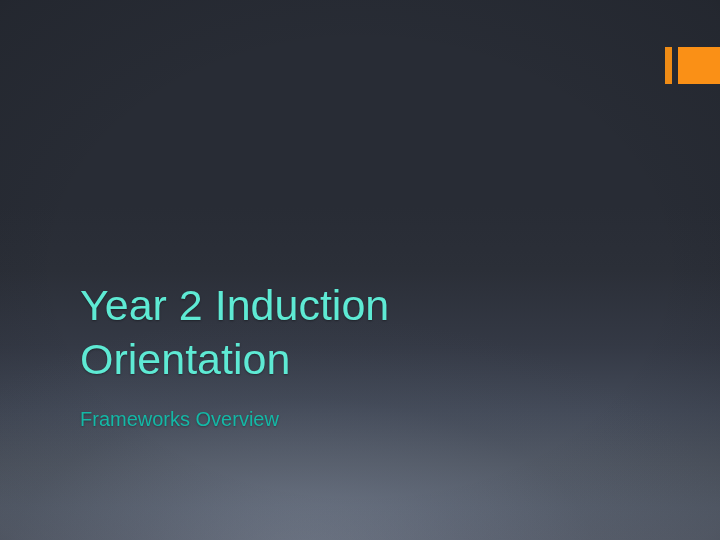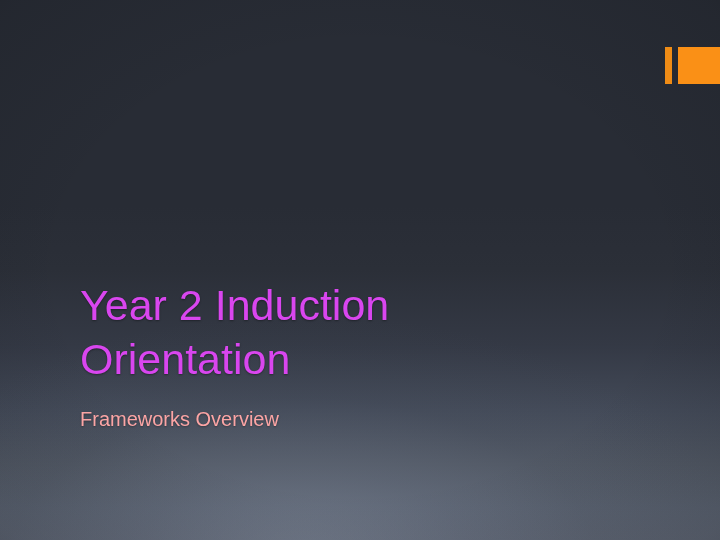--- a/index.html
+++ b/index.html
@@ -93,33 +93,33 @@
   
   .text-area {
     position: absolute;
     left: 80px;
     top: 278px;
     width: 560px;
   }
 
   .title {
     margin: 0;
-    color: #d946ef;
+    color: #5eead4;
     font-size: 43px;
     font-weight: normal;
     line-height: 54px;
     letter-spacing: 0px;
     white-space: pre-line;
     text-shadow: 0 1px 2px rgba(0, 0, 0, 0.35);
   }
 
   .subtitle {
     margin: 0;
     padding-top: 18px;
-    color: #fca5a5;
+    color: #14b8a6;
     font-size: 20px;
     font-weight: normal;
     line-height: 31px;
     letter-spacing: 0px;
     text-shadow: 0 1px 2px rgba(0, 0, 0, 0.30);
   }
   .subtitle-line {
     display: block;
   }
 </style>

